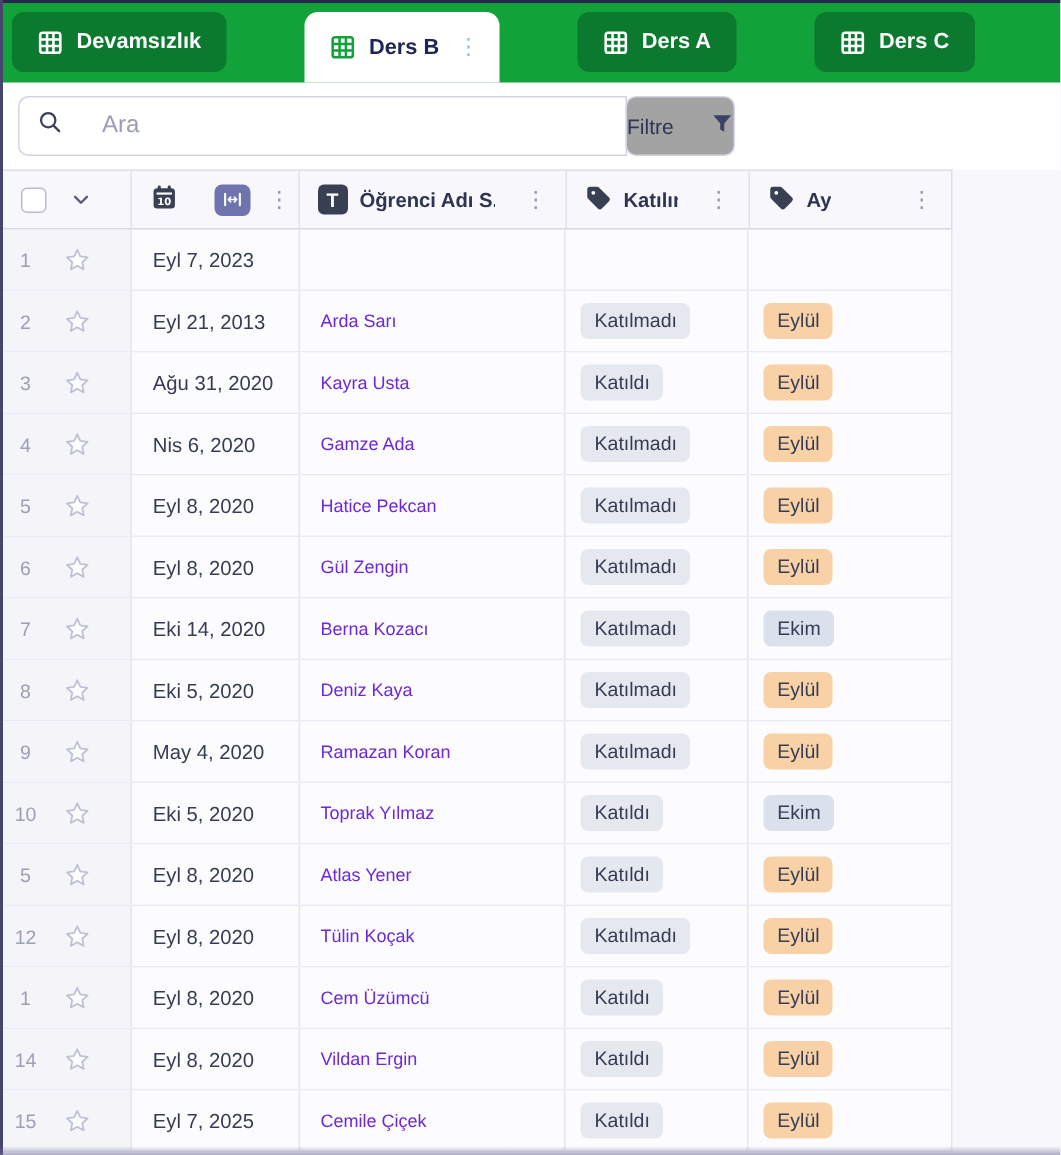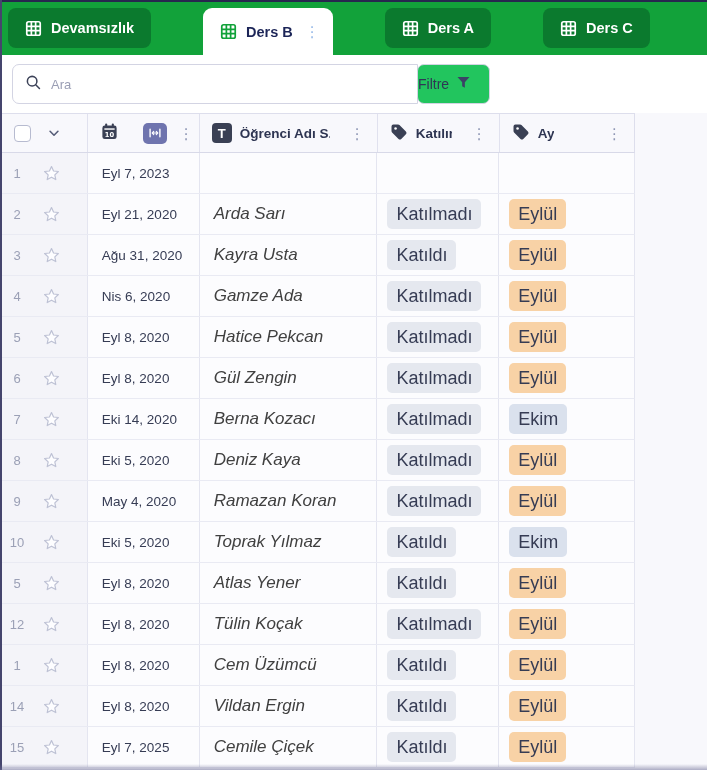--- a/index.html
+++ b/index.html
@@ -20,23 +20,23 @@
   .topbar { position:absolute; left:0; top:0; width:707px; height:55px; background:#12A23A; display:flex; align-items:flex-end; padding-left:8px; z-index:5;gap:44px; }
   .tab { display:flex; align-items:center; gap:9px; font-weight:bold; font-size:14.5px; cursor:pointer; }
   .tab-dark { background:#0B7A2E; color:#fff; height:40px; margin-bottom:7px; border-radius:8px; padding:0 17px; margin-right:8px; }
   .tab-active { background:#fff; color:#1C2557; height:47px; border-radius:9px 9px 0 0; padding:0 10px 0 17px; margin-right:8px; }
   .tab svg { display:block; }
   .tab-dots { font-size:15px; color:#96b9e8; letter-spacing:0; padding:0 3px; line-height:1; font-weight:normal; }
 
   
   .searchrow { position:absolute; left:0; top:55px; width:707px; height:58px; background:#ffffff; }
   .search-box { position:absolute; left:12px; top:9px; width:406px; height:40px; border:1px solid #d3d4e3; border-radius:7px 0 0 7px; background:#fff; display:flex; align-items:center; padding:0 10px 0 12px; }
-  .search-box input { border:none; outline:none; flex:1; font-size:13px; font-family:inherit; color:#343b55; background:transparent; margin-left:9px; }
+  .search-box input { border:none; outline:none; flex:1; font-size:16px; font-family:inherit; color:#343b55; background:transparent; margin-left:26px; }
   .search-box input::placeholder { color:#9a9eb4; }
-  .filter-btn { position:absolute; left:417px; top:9px; width:73px; height:40px; border:1px solid #d3d4e3; border-radius:7px; background:#22c55e; display:flex; align-items:center; justify-content:flex-start; gap:7px; font-size:14px; color:#2f3655; cursor:pointer; }
+  .filter-btn { position:absolute; left:417px; top:9px; width:73px; height:40px; border:1px solid #d3d4e3; border-radius:7px; background:#a3a3a3; display:flex; align-items:center; justify-content:space-between; gap:7px; font-size:14px; color:#2f3655; cursor:pointer; }
 
   
   .thead { position:absolute; left:0; top:113px; width:635px; height:40px; background:#f8f8fc; border-top:1px solid #dddeec; border-bottom:1px solid #d8d9e8; border-right:1px solid #dddeec; display:flex; z-index:4; }
   .th { display:flex; align-items:center; border-right:1px solid #e0e1ee; font-weight:bold; font-size:13.5px; color:#2e3552; padding:0 8px 0 12px; gap:8px; }
   .th:last-child { border-right:none; }
   .th .spacer { flex:1; }
   .dots { color:#8f97b5; font-size:15px; line-height:1; padding:0 4px; cursor:pointer; font-weight:normal; }
   .col-sel { width:88px; gap:0; justify-content:flex-start; padding-left:14px; }
   .col-date { width:112px; }
   .col-name { width:178px; }
@@ -48,27 +48,27 @@
 
   .ticon { width:20px; height:20px; background:#3A4054; color:#fff; border-radius:4px; font-size:13px; font-weight:bold; display:flex; align-items:center; justify-content:center; flex:none; }
   .width-badge { width:24px; height:21px; background:#6F74AE; border-radius:5px; display:flex; align-items:center; justify-content:center; flex:none; cursor:pointer; }
   .label-trunc { white-space:nowrap; overflow:hidden; }
 
   .tbody { position:absolute; left:0; top:153px; width:707px; height:617px; background:#f8f8fc; overflow:hidden; }
   .trow { width:635px; height:41px; display:flex; border-bottom:1px solid #e9eaf3; border-right:1px solid #e4e5f0; background:#fcfcfe; }
   .td { display:flex; align-items:center; border-right:1px solid #e4e5f0; height:100%; }
   .td-sel { width:88px; background:#f4f4f9; padding-left:0; }
   .td-date { width:112px; padding-left:14px; font-size:13.5px; color:#363c54; }
-  .td-name { width:178px; padding-left:14px; font-size:17px; color:#404040;font-style:italic; }
+  .td-name { width:178px; padding-left:14px; font-size:12px; color:#6d28d9; }
   .td-att { width:122px; padding-left:10px; }
   .td-month { width:135px; padding-left:10px; border-right:none; }
   .rownum { width:34px; text-align:center; font-size:13px; color:#9ba0b6; }
   .star { margin-left:8px; cursor:pointer; display:flex; }
 
-  .badge { display:inline-block; font-size:18px; padding:4px 9px; border-radius:5px; color:#363c54; line-height:1.25;text-align:center; }
+  .badge { display:inline-block; font-size:13px; padding:4px 9px; border-radius:5px; color:#363c54; line-height:1.25;text-align:center; }
   .badge-att { background:#E5E8EF; }
 </style>
 </head>
 <body>
 
 <div class="edge-top"></div>
 <div class="edge-left"></div>
 <div class="edge-bottom"></div>
 
 <div class="topbar">
@@ -212,21 +212,21 @@
 
   <div class="trow">
     <div class="td td-sel">
       <span class="rownum">2</span>
       <span class="star">
         <svg width="19" height="19" viewBox="0 0 24 24">
             <path d="M12 3.2l2.6 5.6 6.1.7-4.5 4.2 1.2 6-5.4-3-5.4 3 1.2-6-4.5-4.2 6.1-.7z" fill="#fdfdff" stroke="#bdc1d4" stroke-width="1.5" stroke-linejoin="round"></path>
           </svg>
       </span>
     </div>
-    <div class="td td-date">Eyl 21, 2020</div>
+    <div class="td td-date">Eyl 21, 2013</div>
     <div class="td td-name">Arda Sarı</div>
     <div class="td td-att">
       <span class="badge badge-att" style="background: rgb(229, 232, 239);">Katılmadı</span>
     </div>
     <div class="td td-month">
       <span class="badge" style="background: rgb(248, 210, 166);">Eylül</span>
     </div>
   </div>
 
   <div class="trow">

